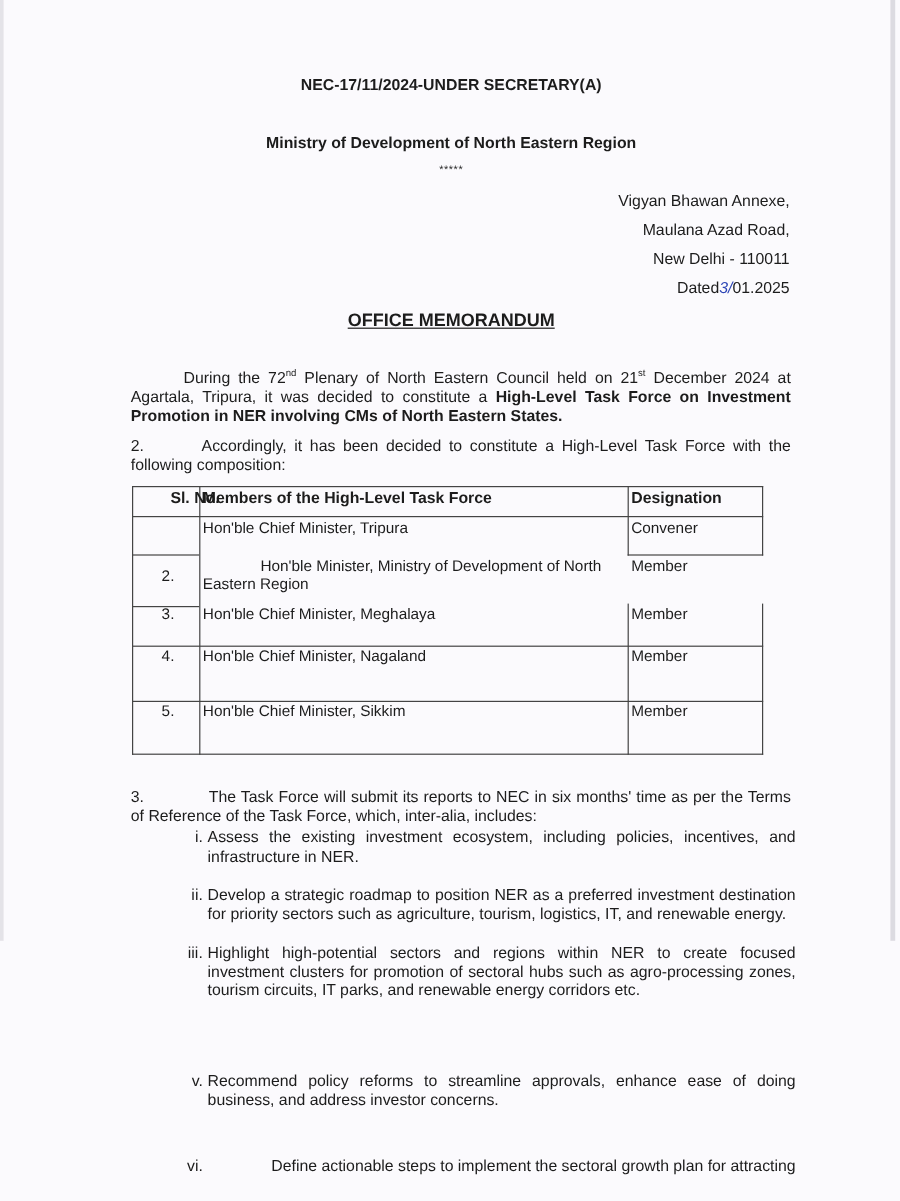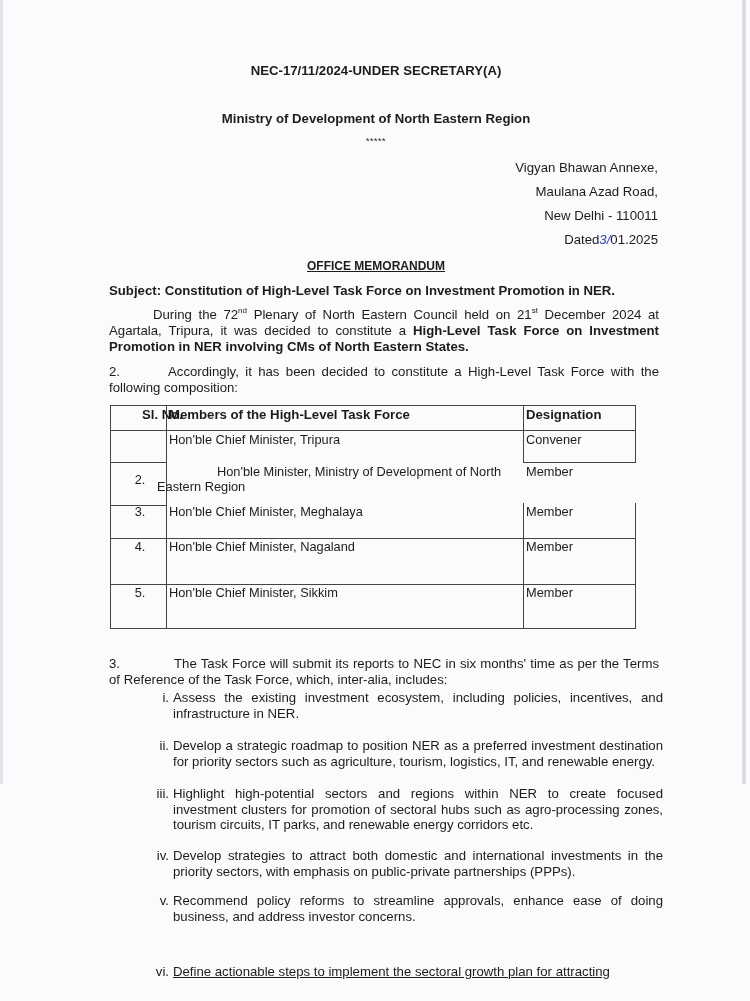--- a/index.html
+++ b/index.html
@@ -14,21 +14,21 @@
     position: absolute; left: 0; top: 0; width: 746px; height: 784px;
     background: #fbfafd;
     border-left: 3px solid #e4e3e8;
     border-right: 4px solid #dcdbe1;
     box-sizing: border-box;
   }
   .abs { position: absolute; white-space: nowrap; }
   .hdr { font-weight: bold; font-size: 13.2px; left: 0; width: 746px; text-align: center; }
   .stars { font-size: 9px; left: 0; width: 746px; text-align: center; letter-spacing: 0.5px; }
   .addr { font-size: 13.2px; right: 84px; text-align: right; }
-  .title-om { font-weight: bold; font-size: 12px; text-decoration: underline; left: 0; width: 746px; text-align: center; }
+  .title-om { font-weight: bold; font-size: 15px; text-decoration: underline; left: 0; width: 746px; text-align: center; }
   .subject { font-weight: bold; font-size: 13.2px; left: 106px; }
   .para { font-size: 13.2px; left: 106px; width: 550px; line-height: 16px; white-space: normal; text-align: justify; }
   .para sup { font-size: 8px; line-height: 0; position: relative; top: -1px; }
   .b { font-weight: bold; }
   .indent { display: inline-block; width: 44px; }
   .indent2 { display: inline-block; width: 48px; }
   .sig { color: #2b44b5; font-style: italic; }
   
   .tbl { position: absolute; left: 0; top: 0; }
   .ln { position: absolute; background: #444; }
@@ -50,21 +50,20 @@
   <div class="abs stars" style="top:136px;">*****</div>
 
   <div class="abs addr" style="top:160px;">Vigyan Bhawan Annexe,</div>
   <div class="abs addr" style="top:184px;">Maulana Azad Road,</div>
   <div class="abs addr" style="top:208px;">New Delhi - 110011</div>
   <div class="abs addr" style="top:232px;text-align:center;">
     <span>Dated</span><span class="sig">3/</span><span>01.2025</span>
   </div>
 
   <div class="abs title-om" style="top:259px;">OFFICE MEMORANDUM</div>
-  <div class="abs subject" style="top:283px;">Subject: Constitution of High-Level Task Force on Investment Promotion in NER.</div>
 
   <div class="abs para" style="top:307px;">
     <span class="indent"></span><span>During the 72</span><sup>nd</sup><span> Plenary of North Eastern Council held on 21</span><sup>st</sup><span> December 2024 at Agartala, Tripura, it was decided to constitute a </span><span class="b">High-Level Task Force on Investment Promotion in NER involving CMs of North Eastern States.</span>
   </div>
 
   <div class="abs para" style="top:364px;">
     <span>2.</span><span class="indent2"></span><span>Accordingly, it has been decided to constitute a High-Level Task Force with the following composition:</span>
   </div>
 
   <div class="tbl">
@@ -88,21 +87,21 @@
     <div class="cell h" style="left:109px; top:407px;padding-left:30px;">Sl. No.</div>
     <div class="cell h" style="left:166px; top:407px;">Members of the High-Level Task Force</div>
     <div class="cell h" style="left:523px; top:407px;">Designation</div>
 
     <div class="cell num" style="left:106px; top:432px;"></div>
     <div class="cell" style="left:166px; top:432px;">Hon'ble Chief Minister, Tripura</div>
     <div class="cell" style="left:523px; top:432px;">Convener</div>
 
     <div class="cell num" style="left:106px; top:472px;">2.</div>
     <div class="cell" style="left:166px; top:464px;margin-left:48px;">Hon'ble Minister, Ministry of Development of North</div>
-    <div class="cell" style="left:154px; top:479px;">Eastern Region</div>
+    <div class="cell" style="left:166px; top:479px;">Eastern Region</div>
     <div class="cell" style="left:523px; top:464px;">Member</div>
 
     <div class="cell num" style="left:106px; top:504px;">3.</div>
     <div class="cell" style="left:166px; top:504px;">Hon'ble Chief Minister, Meghalaya</div>
     <div class="cell" style="left:523px; top:504px;">Member</div>
 
     <div class="cell num" style="left:106px; top:539px;">4.</div>
     <div class="cell" style="left:166px; top:539px;">Hon'ble Chief Minister, Nagaland</div>
     <div class="cell" style="left:523px; top:539px;">Member</div>
 
@@ -120,26 +119,22 @@
       <span class="tx">Assess the existing investment ecosystem, including policies, incentives, and infrastructure in NER.</span>
   </div>
   <div class="li" style="top:738px;">
     <span class="mk">ii.</span>
       <span class="tx">Develop a strategic roadmap to position NER as a preferred investment destination for priority sectors such as agriculture, tourism, logistics, IT, and renewable energy.</span>
   </div>
   <div class="li" style="top:786px;">
     <span class="mk">iii.</span>
       <span class="tx">Highlight high-potential sectors and regions within NER to create focused investment clusters for promotion of sectoral hubs such as agro-processing zones, tourism circuits, IT parks, and renewable energy corridors etc.</span>
   </div>
-  <div class="li" style="top:848px;">
-    <span class="mk">iv.</span>
-      <span class="tx">Develop strategies to attract both domestic and international investments in the priority sectors, with emphasis on public-private partnerships (PPPs).</span>
-  </div>
   <div class="li" style="top:893px;">
     <span class="mk">v.</span>
       <span class="tx">Recommend policy reforms to streamline approvals, enhance ease of doing business, and address investor concerns.</span>
   </div>
   <div class="li" style="top:964px;">
     <span class="mk">vi.</span>
-      <span class="tx" style="text-align:left;text-decoration:underline;">Define actionable steps to implement the sectoral growth plan for attracting</span>
+      <span class="tx" style="text-align:right;">Define actionable steps to implement the sectoral growth plan for attracting</span>
   </div>
 
 </div>
 
 </body></html>

